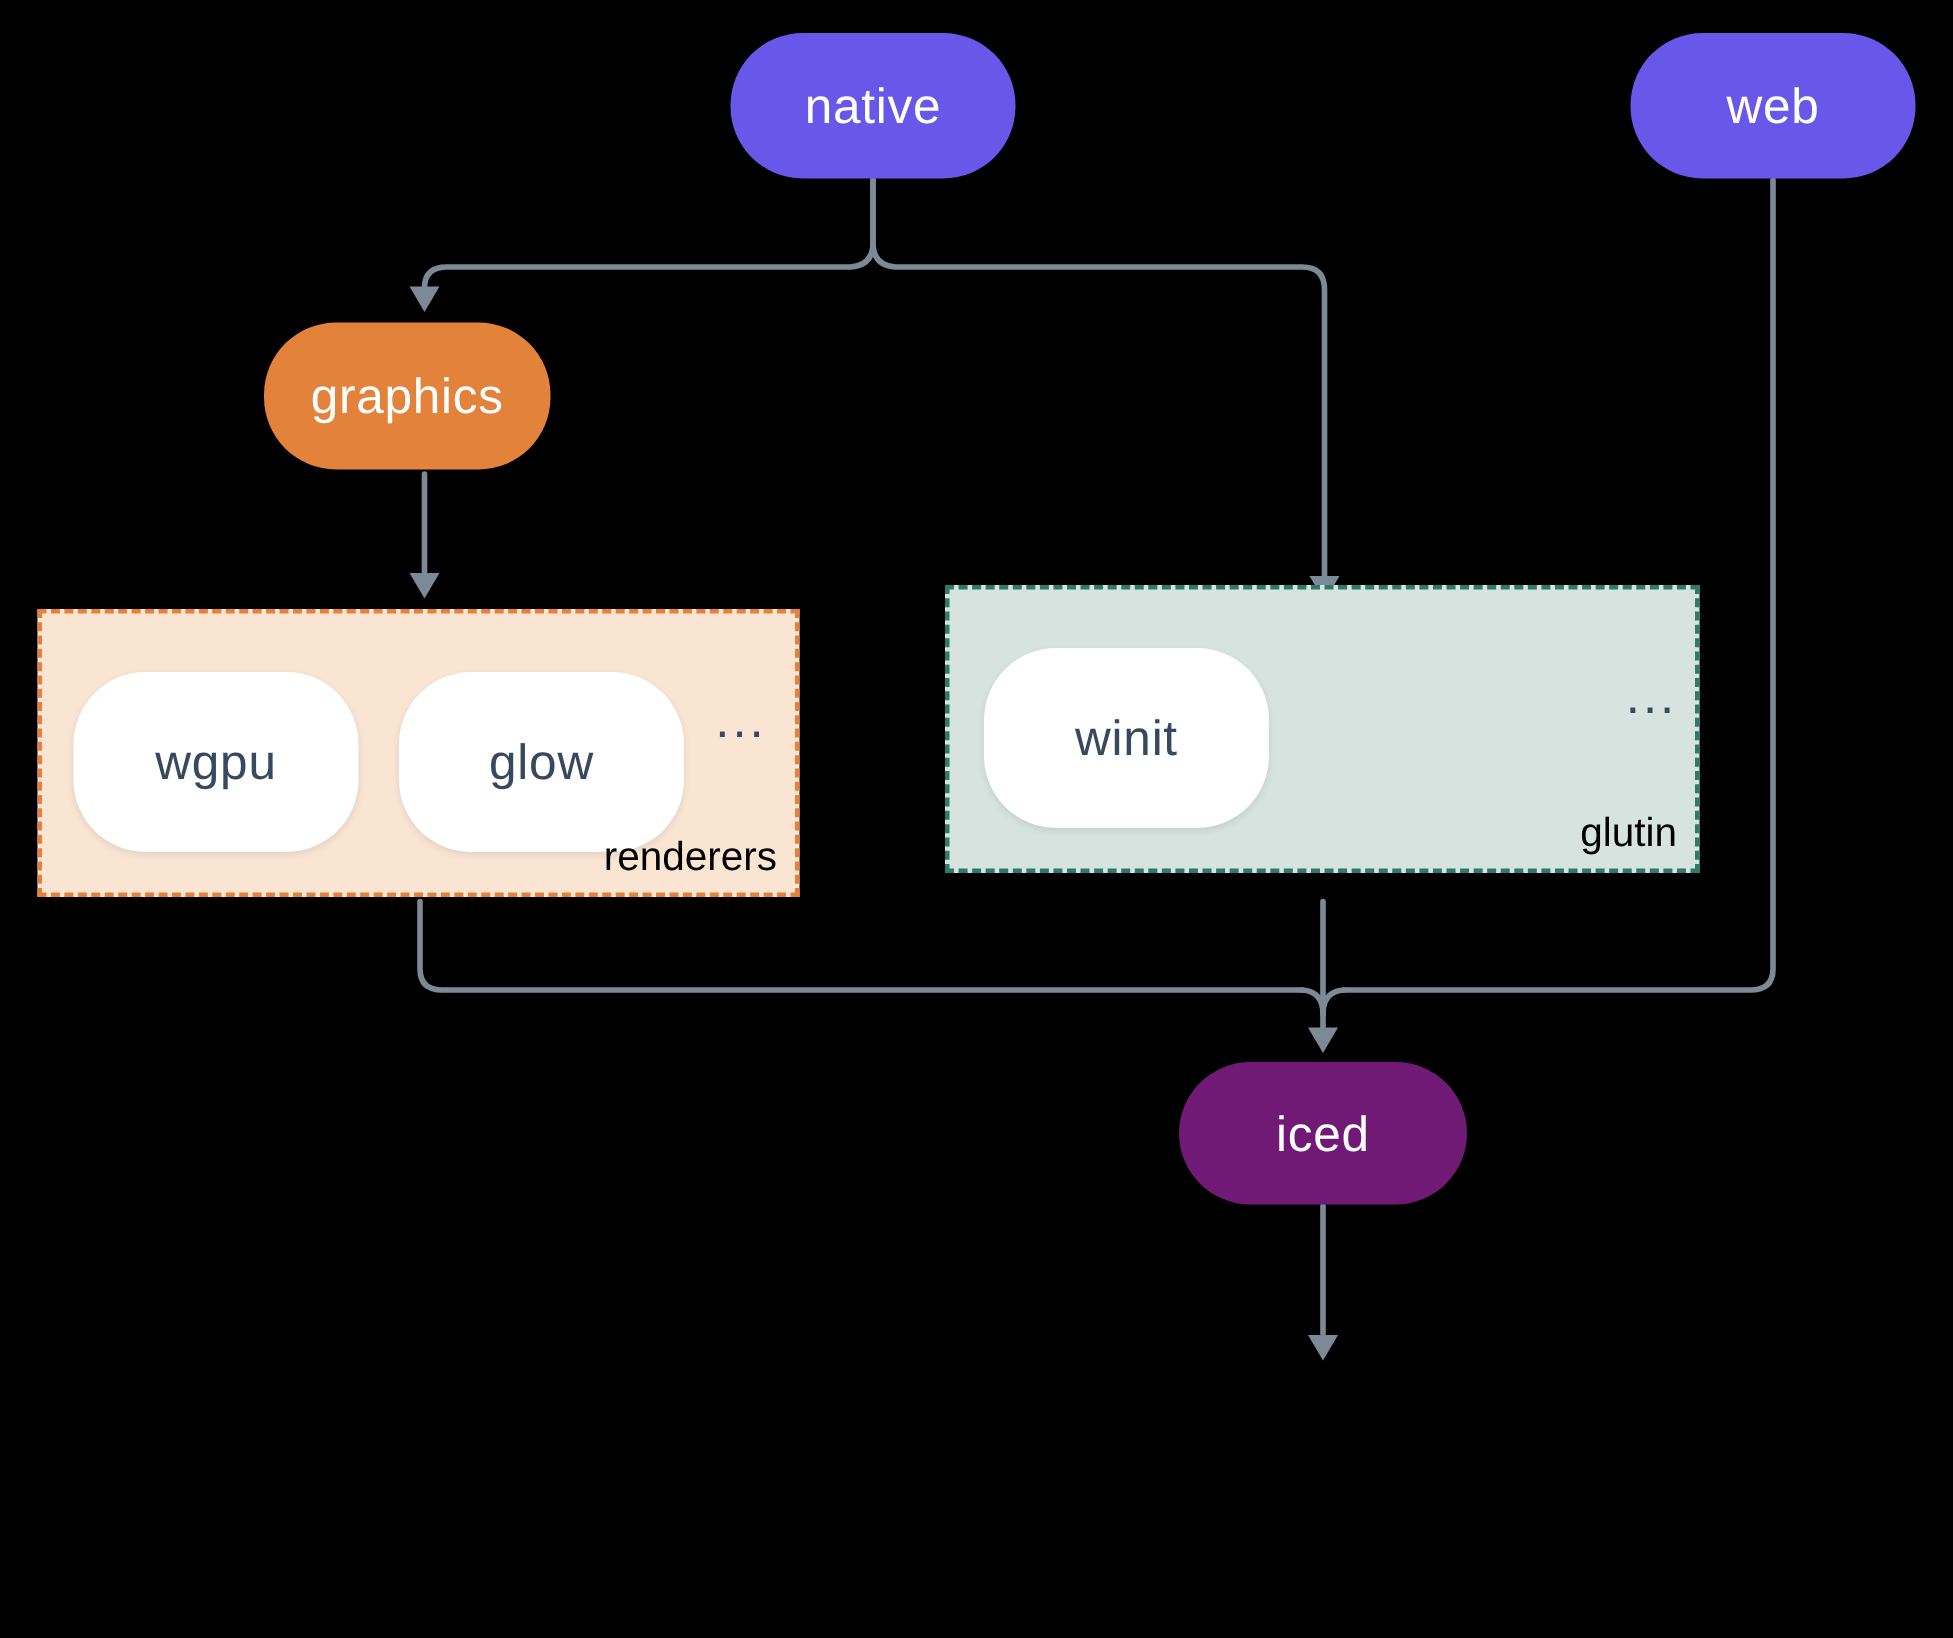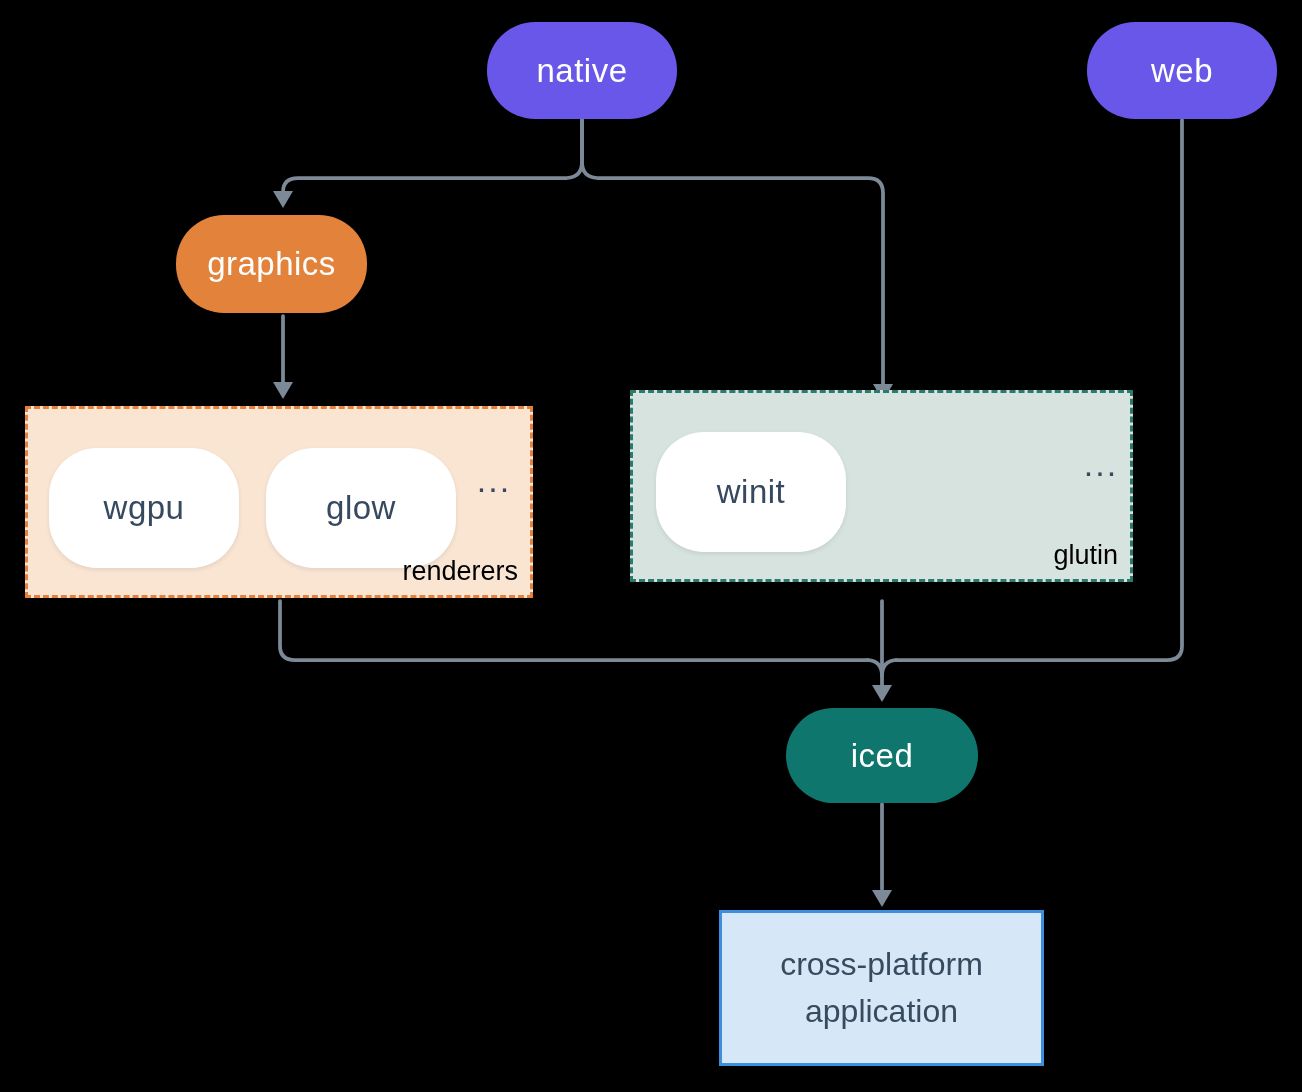--- a/index.html
+++ b/index.html
@@ -25,21 +25,21 @@
     border-radius: 48px;
     display: flex;
     align-items: center;
     justify-content: center;
     font-size: 33px;
     letter-spacing: 0.5px;
     text-align: right;
   }
   .pill.purple { background: #6857E8; color: #ffffff; }
   .pill.orange { background: #E2823B; color: #ffffff; }
-  .pill.blue   { background: #0f766e; color: #ffffff; }
+  .pill.blue   { background: #701a75; color: #ffffff; }
   .pill.white  {
     background: #ffffff;
     color: #36495E;
     box-shadow: 0 2px 4px rgba(54,73,94,0.12);
   }
 
   .node-native   { left: 487px;  top: 22px;  width: 190px; height: 97px; }
   .node-web      { left: 1087px; top: 22px;  width: 190px; height: 97px; }
   .node-graphics { left: 176px;  top: 215px; width: 191px; height: 98px; }
   .node-iced     { left: 786px;  top: 708px; width: 192px; height: 95px; }
@@ -163,18 +163,14 @@
       <span>winit</span>
     </div>
     <div class="ellipsis">...</div>
     <div class="group-label">glutin</div>
   </div>
 
   <div class="pill blue node-iced">
     <span>iced</span>
   </div>
 
-  <div class="app-box">
-    <div>cross-platform</div>
-    <div>application</div>
-  </div>
 
 </div>
 
 </body></html>

